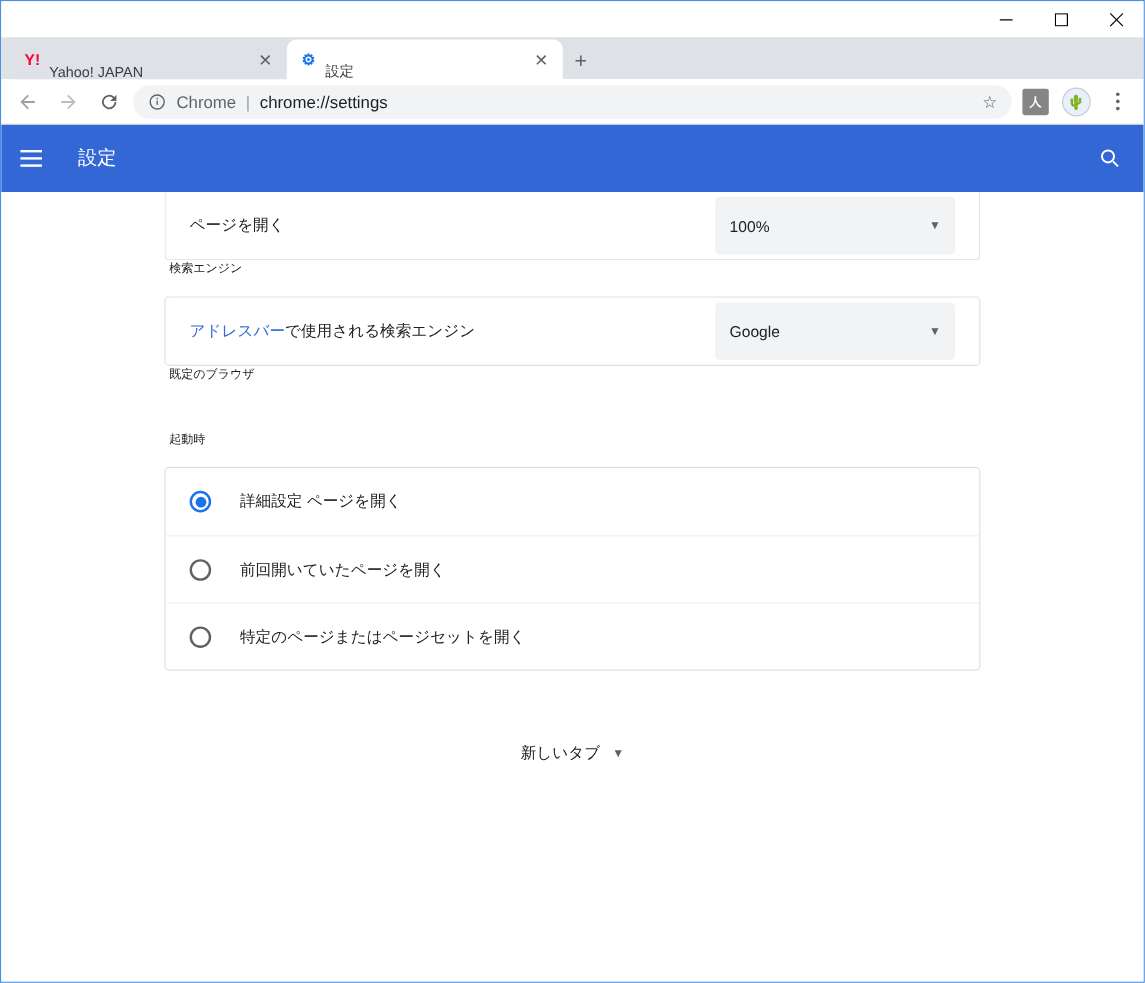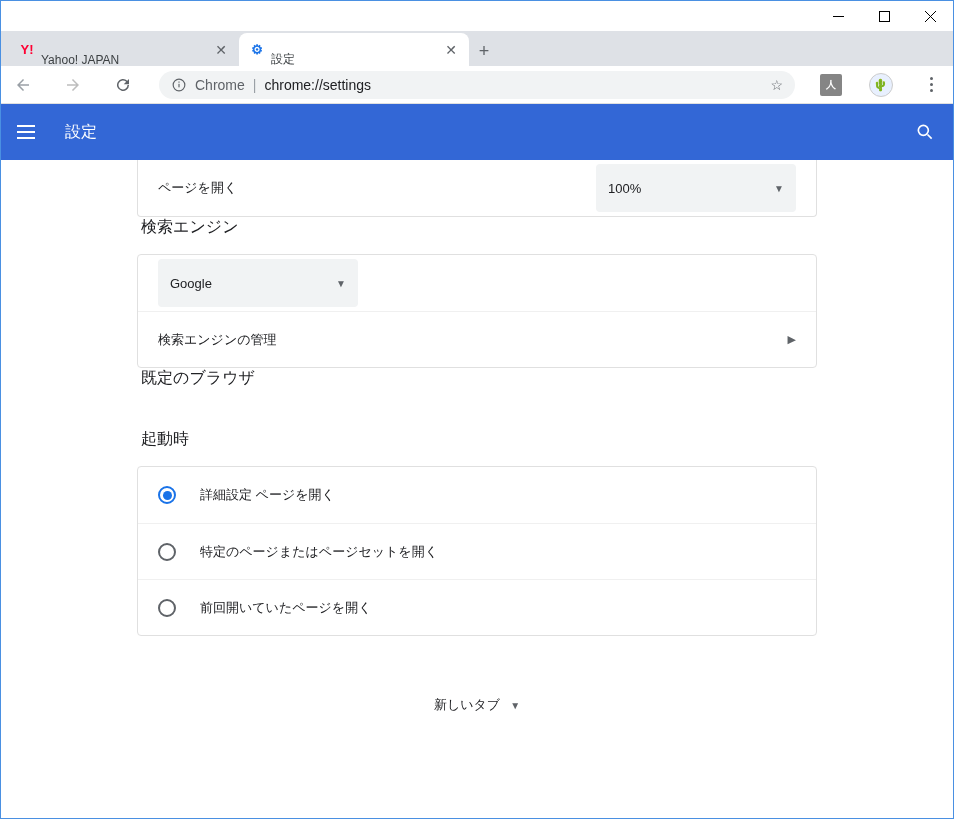--- a/index.html
+++ b/index.html
@@ -14,21 +14,21 @@
   .tabstrip { height: 35px; display: flex; align-items: flex-end; background: #dee1e6; padding-left: 8px; }
   .tab { display: flex; align-items: center; height: 33px; width: 230px; padding: 0 10px; font-size: 12px; color: #3c4043; border-top-left-radius: 8px; border-top-right-radius: 8px; gap: 6px; position: relative; }
   .tab.inactive { background: #dee1e6; }
   .tab.active { background: #fff; }
   .tab .favicon { width: 16px; height: 16px; display: flex; align-items: center; justify-content: center; font-size: 13px; font-weight: bold; }
   .tab .title { flex: 1; white-space: nowrap; overflow: hidden; text-overflow: ellipsis; margin-top: 20px; }
   .tab .close { width: 16px; height: 16px; display:flex; align-items:center; justify-content:center; color:#5f6368; font-size: 14px;}
   .newtab { width: 30px; height: 30px; display:flex; align-items:center; justify-content:center; color:#5f6368; font-size: 18px;}
 
   
-  .omnibar { height: 38px; background: #fff; display: flex; align-items: center; padding: 0 8px; border-bottom: 1px solid #e0e0e0; gap: 22px; }
+  .omnibar { height: 38px; background: #fff; display: flex; align-items: center; padding: 0 8px; border-bottom: 1px solid #e0e0e0; gap: 6px; }
   .nav-btn { width: 28px; height: 28px; display:flex; align-items:center; justify-content:center; color:#5f6368; border-radius:50%; }
   .nav-btn.disabled { color: #bdbdbd; }
   .omnibox { flex:1; height: 28px; background: #f1f3f4; border-radius: 14px; display:flex; align-items:center; padding: 0 12px; gap: 8px; font-size: 14px; color: #202124; }
   .omnibox .secure { color:#5f6368; width:16px; display:flex; align-items:center; justify-content:center;}
   .omnibox .chrome-label { color:#5f6368; }
   .omnibox .divider { color:#9aa0a6; }
   .omnibox .star { margin-left:auto; color:#5f6368; }
   .ext-icon { width:28px; height:28px; display:flex; align-items:center; justify-content:center; }
   .ext-pdf { background:#858585; color:#fff; font-size:10px; font-weight:bold; width:22px; height:22px; display:flex; align-items:center; justify-content:center; border-radius:2px;}
   .avatar { width:24px; height:24px; border-radius:50%; background: #e8f0fe; border:1px solid #ccc; display:flex; align-items:center; justify-content:center; font-size:12px; }
@@ -42,21 +42,21 @@
   .app-title { font-size: 16px; flex:1; }
   .search-btn { width:24px; height:24px; display:flex; align-items:center; justify-content:center; }
 
   
   .app-body { height: calc(819px - 30px - 35px - 38px - 56px - 2px); overflow-y: scroll; background: #fff; display:flex; justify-content:center; }
   .content { width: 680px; padding-bottom: 60px; }
 
   .card { border: 1px solid #e0e0e0; border-radius: 4px; background:#fff; margin-bottom: 0; overflow:hidden; }
   .card + .section-title, .card + .card { margin-top: 0; }
 
-  .section-title { font-size: 16px; color:#202124; font-weight:500; margin: 40px 0 16px 0; padding-left: 4px; }
+  .section-title { font-size: 10px; color:#202124; font-weight:500; margin: 40px 0 16px 0; padding-left: 4px; }
 
   .row { display:flex; align-items:center; min-height: 56px; padding: 0 20px; font-size: 13px; color:#202124; }
   .row + .row { border-top: 1px solid #f0f0f0; }
   .row .label { flex:1; }
   .row .linklabel { color:#3367d6; }
   .dropdown { width: 200px; height: 48px; background:#f1f3f4; border:none; border-radius:4px; display:flex; align-items:center; padding: 0 12px; font-size:13px; color:#202124; justify-content:space-between; }
   .dropdown .arrow { color:#5f6368; font-size:10px; }
   .row .chevron { color:#5f6368; font-size:11px; }
 
   .radio { width:18px; height:18px; border-radius:50%; border:2px solid #5f6368; margin-right: 24px; display:flex; align-items:center; justify-content:center; }
@@ -175,48 +175,47 @@
         <div class="dropdown">
           <span>100%</span>
           <span class="arrow">▼</span>
         </div>
       </div>
     </div>
 
     <div class="section-title">検索エンジン</div>
     <div class="card">
       <div class="row">
+        <span class="label">
+          <span class="linklabel">アドレスバー</span><span>で使用される検索エンジン</span>
+        </span>
         <div class="dropdown">
           <span>Google</span>
           <span class="arrow">▼</span>
         </div>
       </div>
-      <div class="row">
-        <span class="label">検索エンジンの管理</span>
-        <span class="chevron">▶</span>
-      </div>
     </div>
 
     <div class="section-title">既定のブラウザ</div>
 
     <div class="section-title">起動時</div>
     <div class="card">
       <div class="row">
         <div class="radio checked">
             <div class="dot"></div>
           </div>
         <span>詳細設定 ページを開く</span>
       </div>
       <div class="row">
         <div class="radio"></div>
+        <span>前回開いていたページを開く</span>
+      </div>
+      <div class="row">
+        <div class="radio"></div>
         <span>特定のページまたはページセットを開く</span>
-      </div>
-      <div class="row">
-        <div class="radio"></div>
-        <span>前回開いていたページを開く</span>
       </div>
     </div>
 
     <div class="advanced-row">
       <span>新しいタブ</span>
       <span class="arrow">▼</span>
     </div>
 
   </div>
 </div>

